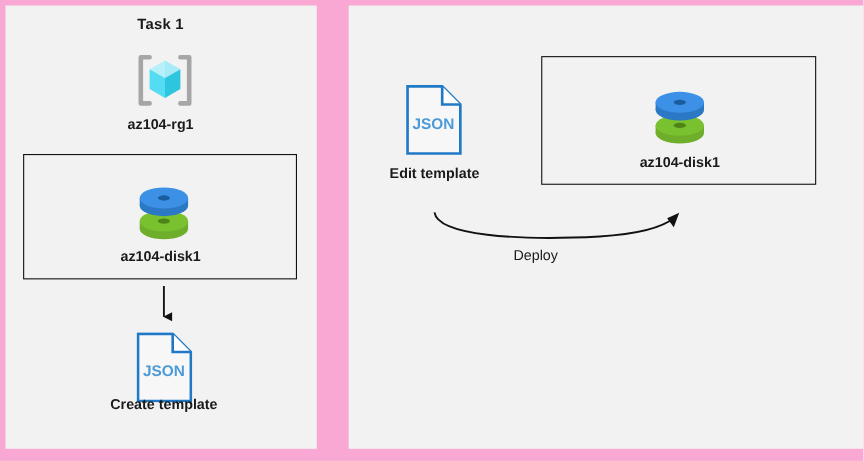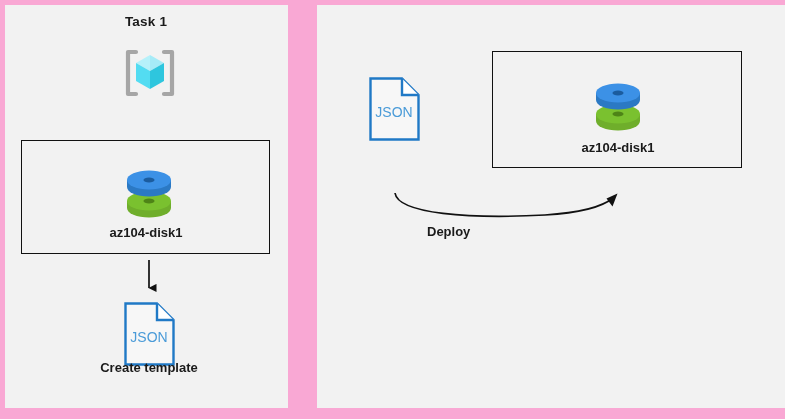--- a/index.html
+++ b/index.html
@@ -50,32 +50,34 @@
     position: absolute;
     font-size: 13px;
     font-weight: bold;
     color: #1a1a1a;
     text-align: center;
     white-space: nowrap;
   }
   .edge-label {
     position: absolute;
     font-size: 13px;
-    font-weight: bold;
+    font-weight: normal;
     color: #1a1a1a;
+    text-align: center;
     white-space: nowrap;
   }
   .scope-box {
     position: absolute;
     border: 1.6px solid #111111;
     background: #F2F2F2;
     box-sizing: border-box;
   }
   .icon-wrap {
     position: absolute;
+    font-weight: bold;
   }
   .icon-wrap svg { display: block; }
   .arrow-layer {
     position: absolute;
     left: 0; top: 0;
     width: 785px;
     height: 419px;
     pointer-events: none;
   }
 </style>
@@ -98,20 +100,21 @@
       <path d="M28 9 L14 17 L28 25 Z" fill="#B6F1FA"></path>
 
       <path d="M28 9 L42 17 L28 25 Z" fill="#A6EBF7"></path>
 
       <path d="M14 17 L14 35 L28 43 L28 25 Z" fill="#53DCF2"></path>
 
       <path d="M42 17 L42 35 L28 43 L28 25 Z" fill="#2EC6DE"></path>
     </svg>
   </div>
 
+  <div class="node-label" style="left:86px; top:105px; width:120px;">az104-rg1</div>
 
   <div class="scope-box" style="left:21px; top:140px; width:249px; height:114px;"></div>
 
   <div class="icon-wrap" style="left:122px; top:167px;">
     <svg width="54" height="56" viewBox="0 0 54 56">
 
       <ellipse cx="27" cy="41" rx="22" ry="9.5" fill="#6FAE2B"></ellipse>
       <rect x="5" y="34" width="44" height="7" fill="#6FAE2B"></rect>
       <ellipse cx="27" cy="34" rx="22" ry="9.5" fill="#7AC12F"></ellipse>
       <ellipse cx="27" cy="34" rx="5.5" ry="2.4" fill="#4E8417"></ellipse>
@@ -139,20 +142,21 @@
 
 
   <div class="icon-wrap" style="left:369px; top:77px;">
     <svg width="51" height="64" viewBox="0 0 51 64">
       <path d="M1.5 1.5 L33 1.5 L49.5 18 L49.5 62.5 L1.5 62.5 Z" fill="#F7F7F7" stroke="#2079C6" stroke-width="2.4" stroke-linejoin="miter"></path>
       <path d="M33 1.5 L33 18 L49.5 18" fill="#FFFFFF" stroke="#2079C6" stroke-width="2.4" stroke-linejoin="miter"></path>
       <text x="25" y="40" font-family="Liberation Sans, sans-serif" font-size="14" fill="#4A9BD8" text-anchor="middle">JSON</text>
     </svg>
   </div>
 
+  <div class="node-label" style="left:325px; top:150px; width:140px;">Edit template</div>
 
   <div class="scope-box" style="left:492px; top:51px; width:250px; height:117px;"></div>
 
   <div class="icon-wrap" style="left:591px; top:80px;">
     <svg width="54" height="56" viewBox="0 0 54 56">
       <ellipse cx="27" cy="41" rx="22" ry="9.5" fill="#6FAE2B"></ellipse>
       <rect x="5" y="34" width="44" height="7" fill="#6FAE2B"></rect>
       <ellipse cx="27" cy="34" rx="22" ry="9.5" fill="#7AC12F"></ellipse>
       <ellipse cx="27" cy="34" rx="5.5" ry="2.4" fill="#4E8417"></ellipse>
       <ellipse cx="27" cy="20" rx="22" ry="9.5" fill="#2B79C4"></ellipse>

